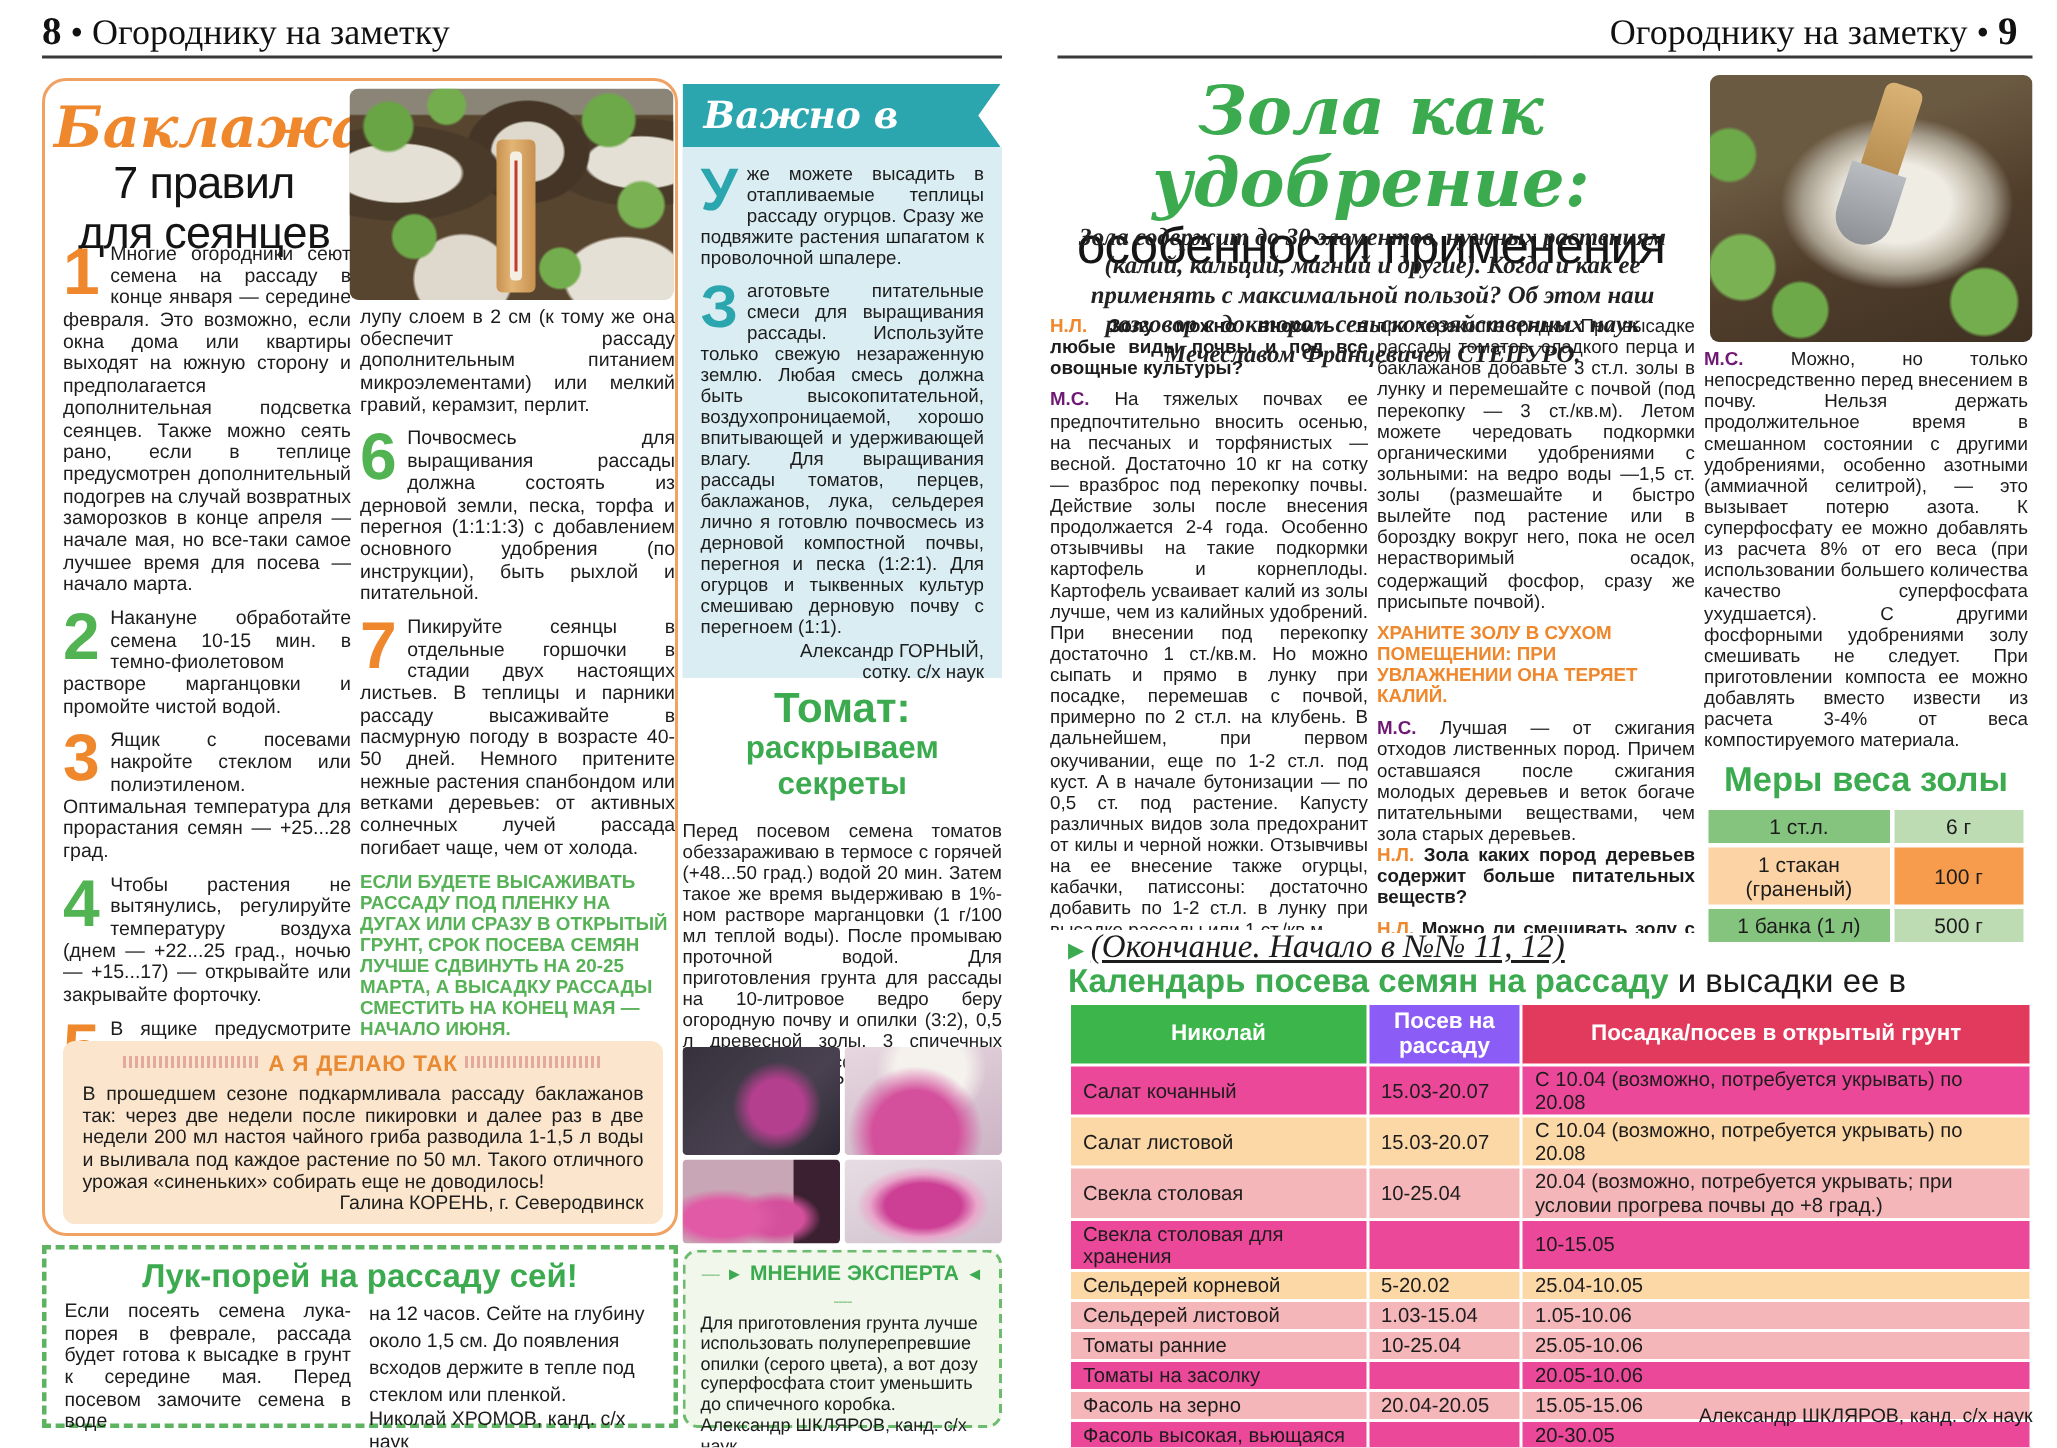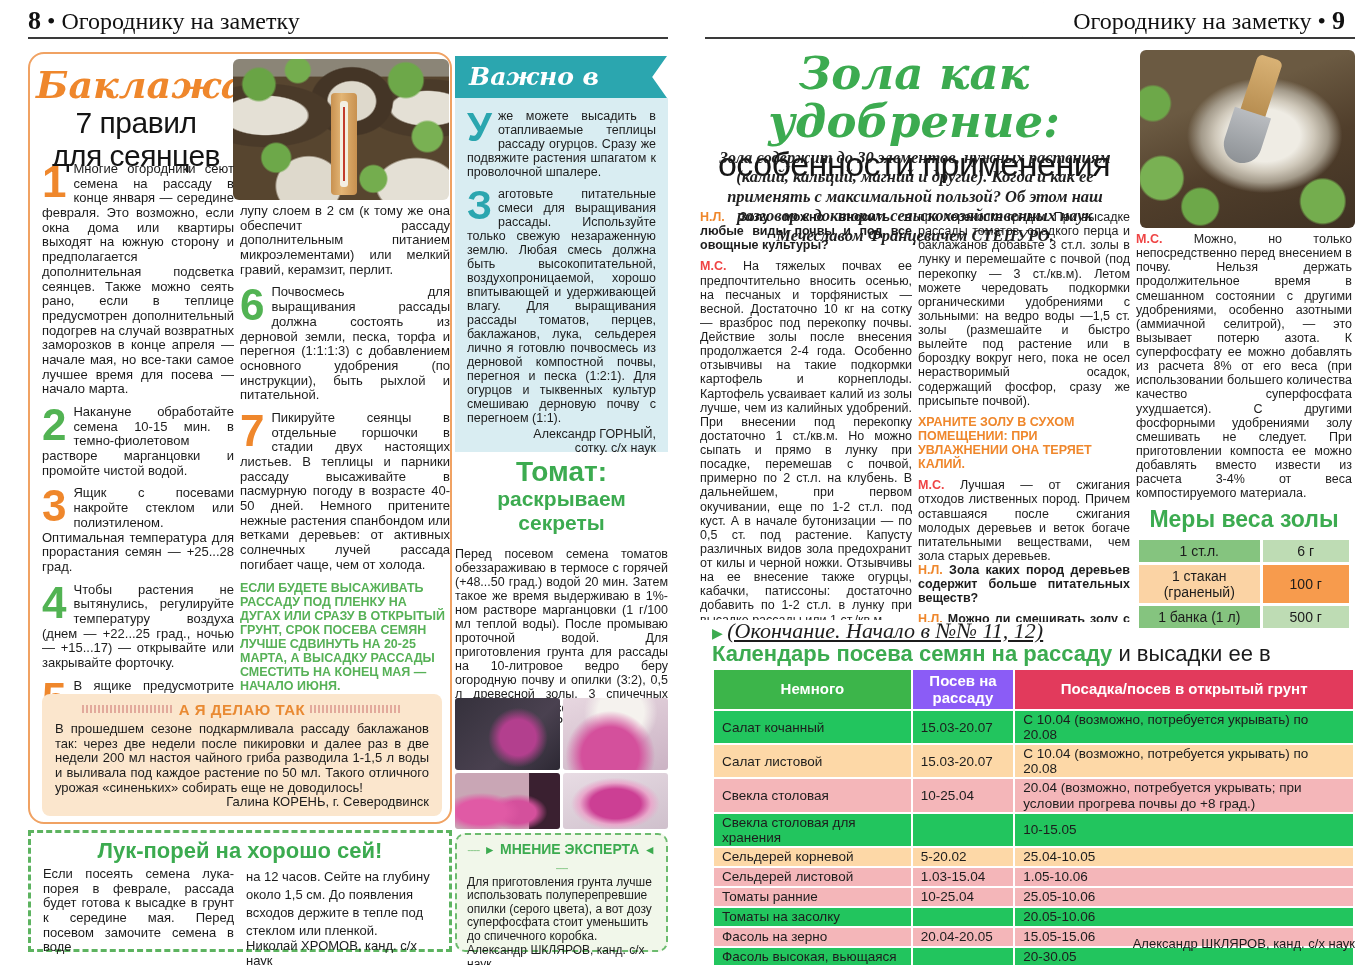--- a/index.html
+++ b/index.html
@@ -52,39 +52,39 @@
   .dash { color:#8fcb8f; letter-spacing:-1px; font-size:12px; }
   .tri { color:#3cab50; font-size:12px; }
 
   
   .z-script { font-size:45px; line-height:48px; color:#3cab50; }
   .z-sub { font-size:34px; line-height:36px; color:#151515; letter-spacing:-0.5px; }
   .intro { font-family:"Liberation Serif", serif; font-style:italic; font-weight:bold; font-size:16.5px; line-height:1.18; color:#222; }
 
   .qa p { margin-bottom:7px; }
   .lblO { color:#ef872c; font-weight:bold; }
-  .lblG { color:#ef4444; font-weight:bold; }
+  .lblG { color:#701a75; font-weight:bold; }
   .q { font-weight:bold; }
   .warn { color:#ef872c; font-weight:bold; }
 
   .merytitle { color:#3cab50; font-weight:bold; font-size:23px; }
   .mery { width:100%; border-collapse:collapse; margin-top:4px; }
   .mery td { border:3px solid #fff; font-size:14px; text-align:center; padding:3px 2px; line-height:1.15; }
   .m-dg { background:#85c47f; } .m-lg { background:#bedcb4; }
   .m-pe { background:#fbd3a4; } .m-or { background:#f79b4d; }
 
   .okon { font-family:"Liberation Serif", serif; font-style:italic; font-size:22px; text-decoration:underline; }
   .caltitle-g { color:#3cab50; font-weight:bold; font-size:22px; }
   .caltitle-b { color:#1a1a1a; font-size:22px; }
 
   .cal { width:643px; border-collapse:collapse; table-layout:fixed; }
   .cal th { color:#fff; font-size:15px; font-weight:bold; padding:3px 4px; line-height:1.1; border:2px solid #fff; }
   .cal td { font-size:13.5px; padding:1px 8px; line-height:1.12; border:2px solid #fff; height:20px; }
   .h-g { background:#3cb54a; } .h-o { background:#8b5cf6; } .h-p { background:#e23a5c; }
-  .row-green td { background:#22c55e; }
+  .row-green td { background:#ec4899; }
   .row-orange td { background:#fdd8a7; }
   .row-pink td { background:#f4b6b9; }
 
   
   .ph { border-radius:6px; overflow:hidden; }
   .ph1 { background:
       radial-gradient(circle at 12% 18%, #69a445 0 7%, transparent 8%),
       radial-gradient(circle at 30% 8%, #74ad4e 0 6%, transparent 7%),
       radial-gradient(circle at 80% 15%, #6da849 0 8%, transparent 9%),
       radial-gradient(circle at 90% 55%, #79b153 0 7%, transparent 8%),
@@ -167,21 +167,21 @@
         <span class="stripes"></span>
         <span class="tiphead">А Я ДЕЛАЮ ТАК</span>
         <span class="stripes"></span>
       </div>
       <div class="just body13" style="margin-top:3px;">В прошедшем сезоне подкармливала рассаду баклажанов так: через две недели после пикировки и далее раз в две недели 200 мл настоя чайного гриба разводила 1-1,5 л воды и выливала под каждое растение по 50 мл. Такого отличного урожая «синеньких» собирать еще не доводилось!</div>
       <div class="rt body13">Галина КОРЕНЬ, г. Северодвинск</div>
     </div>
   </div>
 
   <div class="abs leekbox" style="left:28px; top:830px; width:424px; height:122px;">
-    <div class="ctr leektitle">Лук-порей на хорошо сей!</div>
+    <div class="ctr leektitle">Лук-порей на рассаду сей!</div>
     <div style="display:flex; gap:12px; margin-top:3px;">
       <div class="just body13" style="flex:1;">Если посеять семена лука-порея в феврале, рассада будет готова к высадке в грунт к середине мая. Перед посевом замочите семена в воде</div>
       <div style="flex:1;">
         <span class="just body13">на 12 часов. Сейте на глубину около 1,5 см. До появления всходов держите в тепле под стеклом или пленкой.</span>
         <div class="body13">Николай ХРОМОВ, канд. с/х наук</div>
       </div>
     </div>
   </div>
 
   <div class="abs ribbon script" style="left:455px; top:56px; width:212px; height:42px;">Важно в феврале!</div>
@@ -280,21 +280,21 @@
   </div>
 
   <table class="cal abs" style="left:712px; top:668px;">
     <colgroup>
         <col style="width:31%">
         <col style="width:16%">
         <col style="width:53%">
       </colgroup>
     <tbody>
         <tr>
-      <th class="h-g">Немного</th>
+      <th class="h-g">Николай</th>
       <th class="h-o">Посев на рассаду</th>
       <th class="h-p">Посадка/посев в открытый грунт</th>
     </tr>
     <tr class="row-green">
           <td>Салат кочанный</td>
           <td>15.03-20.07</td>
           <td>С 10.04 (возможно, потребуется укрывать) по 20.08</td>
         </tr>
     <tr class="row-orange">
           <td>Салат листовой</td>

